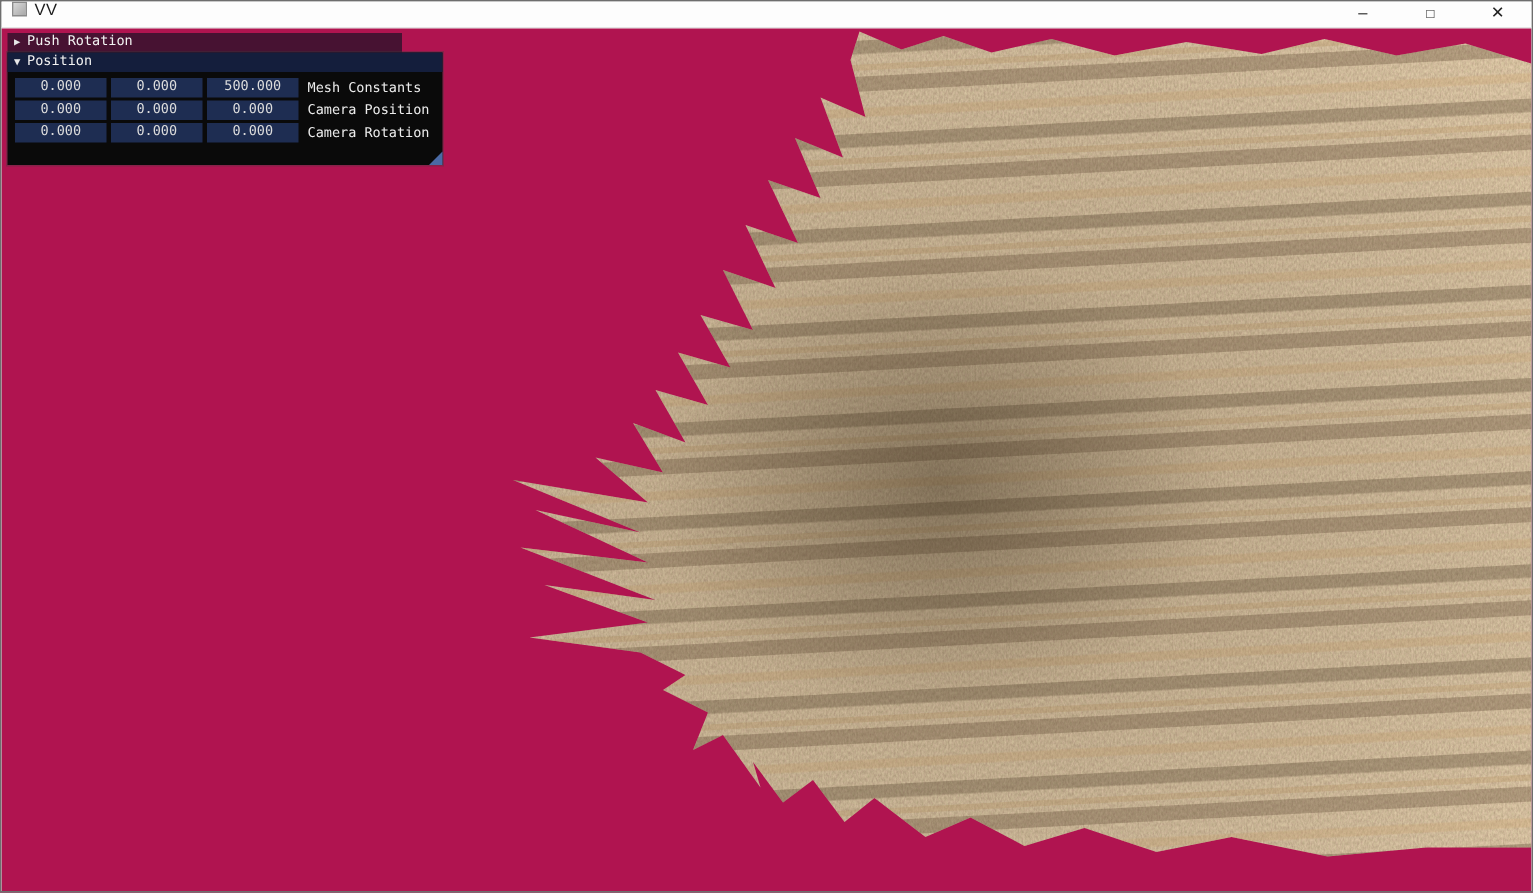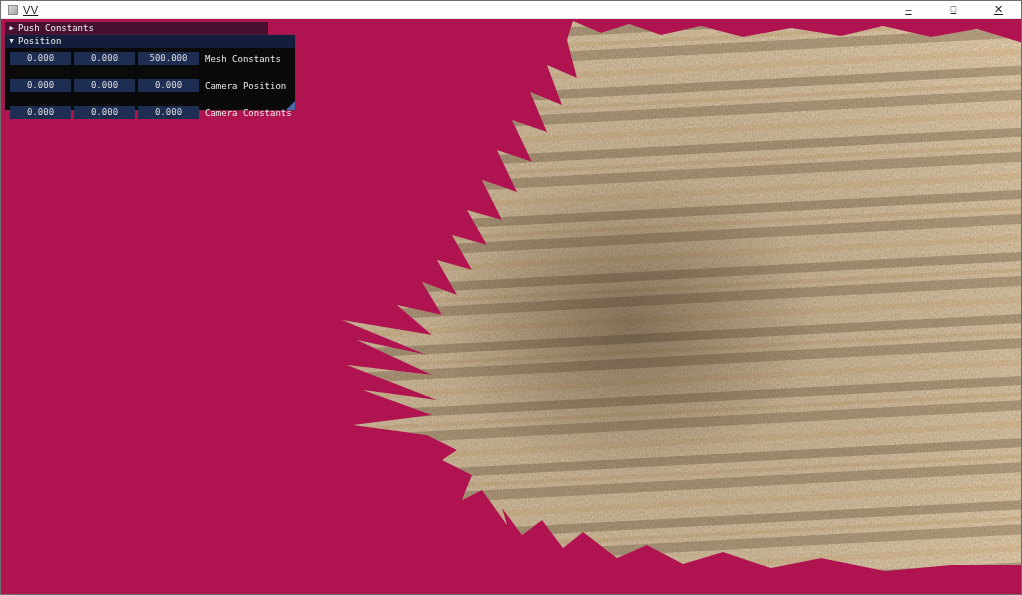--- a/index.html
+++ b/index.html
@@ -10,24 +10,23 @@
     --positions-header-bg:#141e3c;
   }
   *{box-sizing:border-box;margin:0;padding:0}
   body{margin:0;background:#333;font-family:"DejaVu Sans Mono",monospace}
   .window{
     position:relative;width:1022px;height:595px;overflow:hidden;
     border:1px solid #6e6e6e;background:#fff;
   }
   
   .titlebar{
-    height:18px;background:#fdfdfd;display:flex;align-items:center;
+    height:18px;background:#fdfdfd;display:flex;align-items:flex-start;
     font-family:"Liberation Sans",sans-serif;font-size:11px;color:#1a1a1a;
     border-bottom:1px solid #e4e4e4;
-    text-decoration:underline;
   }
   .app-icon{
     width:10px;height:10px;margin:0 5px 0 7px;display:inline-block;
     border:1px solid #8a8a8a;background:linear-gradient(135deg,#d8d8d8,#a8a8a8);
   }
   .title{letter-spacing:.3px}
   .controls{margin-left:auto;display:flex;height:100%}
   .ctrl{
     width:45px;height:100%;border:none;background:transparent;cursor:pointer;
     font-family:"Liberation Sans",sans-serif;font-size:11px;color:#222;
@@ -50,21 +49,21 @@
   .arrow{width:13px;text-align:center;font-size:7px;color:#e8e8e8}
   .positions-panel{
     position:absolute;left:4px;top:16px;width:290px;height:75px;
     background:var(--panel-bg);box-shadow:0 0 0 1px rgba(60,60,60,.35);
   }
   .pos-header{
     height:13px;background:var(--positions-header-bg);color:#f2f2f2;
     display:flex;align-items:center;font-size:9px;line-height:13px;cursor:pointer;
   }
   .rows{padding:4px 0 0 5px}
-  .row{display:flex;align-items:center;margin-bottom:14px}
+  .row{display:flex;align-items:center;margin-bottom:2px}
   .field{
     width:61px;height:13px;margin-right:3px;background:var(--field-bg);
     color:#dcdcdc;font-size:9px;line-height:13px;text-align:center;
     cursor:ew-resize;overflow:hidden;white-space:nowrap;
   }
   .rowlabel{color:#ececec;font-size:9px;margin-left:3px;white-space:nowrap}
   .grip{
     position:absolute;right:0;bottom:0;width:0;height:0;cursor:nwse-resize;
     border-left:9px solid transparent;border-bottom:9px solid #4a6aa5;
   }
@@ -116,21 +115,21 @@
           396,286 441,296 421,263 456,276 436,241 471,251 451,216 486,226 466,191 501,201
           481,161 516,173 496,131 531,143 511,101 546,113 529,73 561,86 546,46 576,59 566,21"></polygon>
       </defs>
       <use href="#meshShape" fill="#000" filter="url(#meshNoise)"></use>
       <use href="#meshShape" fill="url(#bands)" opacity="0.30"></use>
       <use href="#meshShape" fill="url(#depth)"></use>
     </svg>
 
     <div class="push-header">
       <span class="arrow">▶</span>
-      <span>Push Constants</span>
+      <span>Push Rotation</span>
     </div>
 
     <div class="positions-panel">
       <div class="pos-header">
         <span class="arrow">▼</span>
         <span>Position</span>
       </div>
 
       <div class="rows">
 
@@ -145,21 +144,21 @@
           <div class="field">0.000</div>
           <div class="field">0.000</div>
           <div class="field">0.000</div>
           <span class="rowlabel">Camera Position</span>
         </div>
 
         <div class="row">
           <div class="field">0.000</div>
           <div class="field">0.000</div>
           <div class="field">0.000</div>
-          <span class="rowlabel">Camera Constants</span>
+          <span class="rowlabel">Camera Rotation</span>
         </div>
 
       </div>
 
       <div class="grip"></div>
     </div>
 
   </div>
 </div>
 

